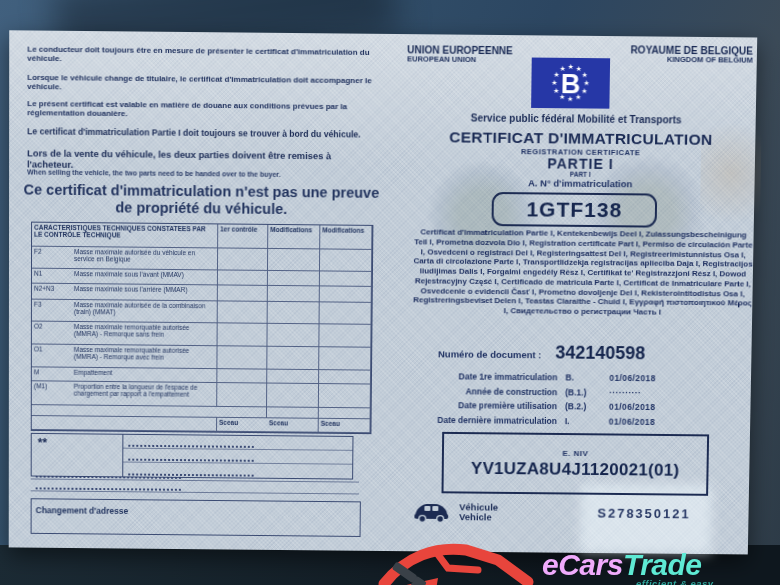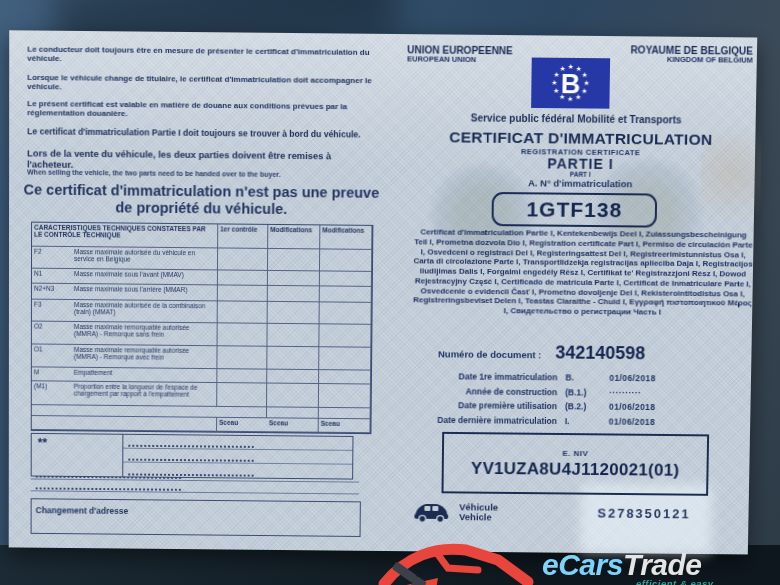--- a/index.html
+++ b/index.html
@@ -114,22 +114,22 @@
   .vin-label{font-size:8px;font-weight:600;letter-spacing:.5px;}
   .vin{font-size:17px;font-weight:700;letter-spacing:.3px;color:#15254d;}
   .veh-row{position:absolute;left:405px;top:466px;display:flex;align-items:center;gap:8px;}
   .veh-labels{line-height:1.1;font-size:9.5px;font-weight:700;color:#1b2b55;}
   .serial{position:absolute;left:592px;top:470px;font-size:13px;font-weight:600;letter-spacing:2px;color:#2a3a66;}
   
   .logo{position:absolute;left:378px;top:536px;width:402px;height:60px;z-index:6;}
   .logo-car{position:absolute;left:0;top:2px;}
   .brand{position:absolute;left:164px;top:12px;font-size:30px;font-weight:800;letter-spacing:-.5px;
     font-style:italic;white-space:nowrap;}
-  .brand .red{color:#7dd3fc;}
-  .brand .dark{color:#e5e5e5;}
+  .brand .red{color:#f0abfc;}
+  .brand .dark{color:#5eead4;}
   .tagline{position:absolute;left:258px;top:42px;font-size:9.5px;font-weight:700;
     font-style:italic;color:#2fa49a;letter-spacing:.5px;}
 </style>
 </head>
 <body>
 
 <div class="photo">
   <div class="bg"></div>
   <div class="bg-shadow-top"></div>
   <div class="bg-bottom"></div>

